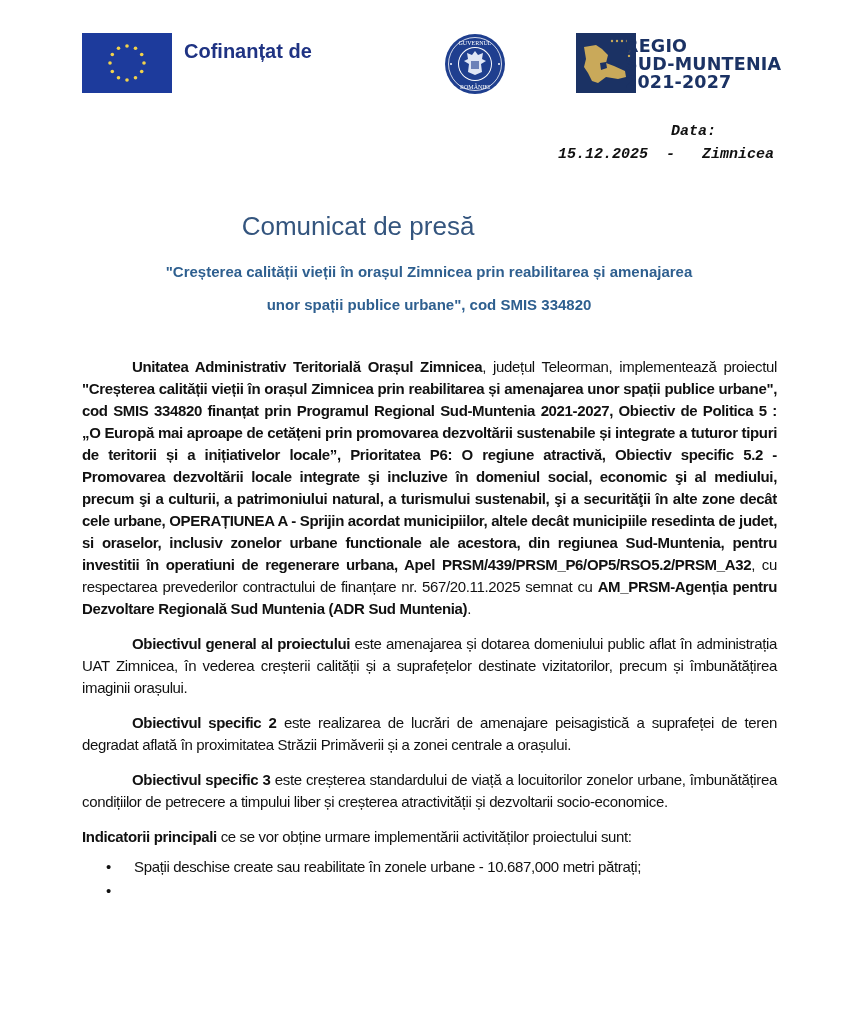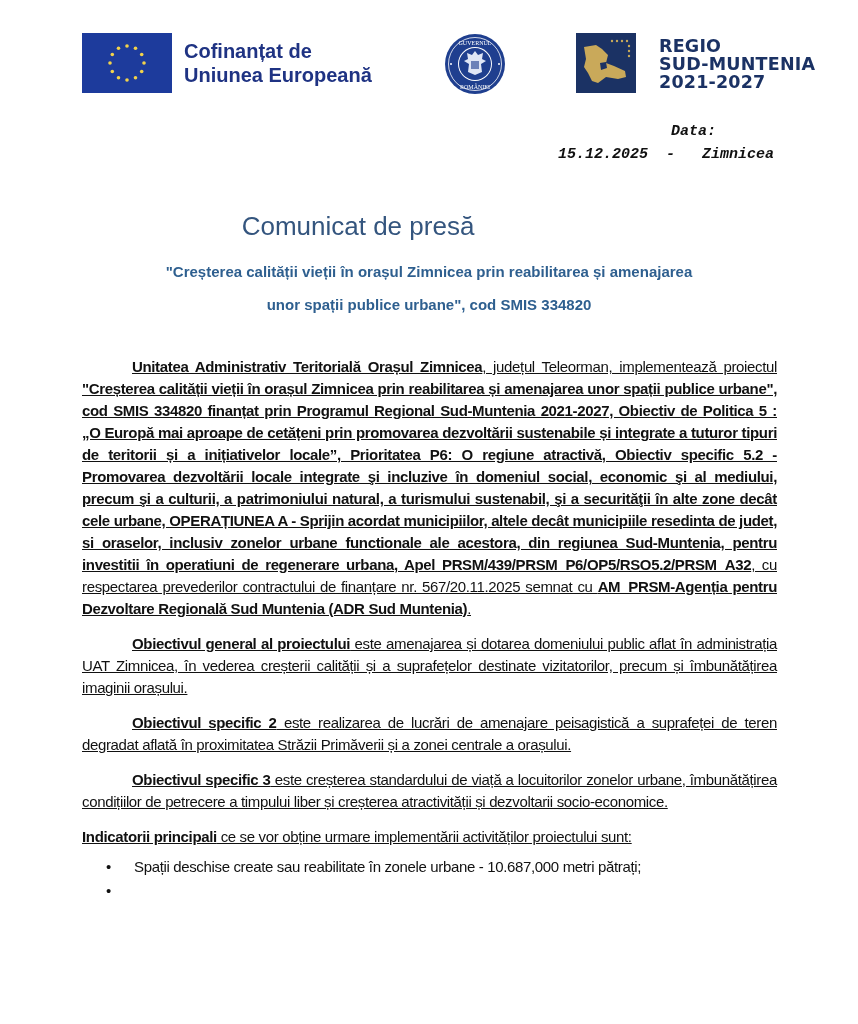--- a/index.html
+++ b/index.html
@@ -3,27 +3,27 @@
 <meta charset="utf-8">
 <style>
   html, body { margin: 0; padding: 0; background: #ffffff; }
   body { width: 858px; height: 1024px; overflow: hidden; position: relative; font-family: "Liberation Sans", sans-serif; color: #111; }
   .header { position: absolute; top: 0; left: 0; width: 858px; height: 120px; }
   .eu-flag { position: absolute; left: 82px; top: 33px; width: 90px; height: 60px; background: #1d3b9c; }
   .eu-flag svg { display: block; }
   .eu-text { position: absolute; left: 184px; top: 39px; font-family: "Liberation Sans", sans-serif; font-weight: bold; color: #1f3383; font-size: 20px; line-height: 24px; }
   .gov-seal { position: absolute; left: 444px; top: 33px; width: 62px; height: 62px; }
   .regio-box { position: absolute; left: 576px; top: 33px; width: 60px; height: 60px; background: #1b3264; }
-  .regio-text { position: absolute; left: 659px; top: 37px; font-weight: bold; color: #1b3264; font-size: 17.5px; line-height: 18px; font-family: "DejaVu Sans", sans-serif; letter-spacing: 0.2px; }
+  .regio-text { position: absolute; left: 625px; top: 37px; font-weight: bold; color: #1b3264; font-size: 17.5px; line-height: 18px; font-family: "DejaVu Sans", sans-serif; letter-spacing: 0.2px; }
   .date-block { position: absolute; right: 84px; top: 120px; text-align: right; font-family: Liberation Mono, monospace; font-style: italic; font-weight: bold; font-size: 15px; line-height: 23px; }
   .date-label { display: block; padding-right: 58px; }
   .title { position: absolute; left: 0; width: 716px; top: 211px; text-align: center; color: #34557e; font-size: 26px; font-family: "Liberation Sans", sans-serif; }
   .subtitle { position: absolute; left: 0; width: 858px; top: 255px; text-align: center; color: #2e5f8f; font-weight: bold; font-size: 15px; line-height: 33px; font-family: "Liberation Sans", sans-serif; }
   .body-text { position: absolute; left: 82px; width: 695px; top: 356px; font-family: "Liberation Sans", sans-serif; font-size: 15px; line-height: 22px; text-align: justify; letter-spacing: -0.35px; }
-  .body-text p { margin: 0 0 13px 0; text-indent: 50px; text-decoration: underline; }
+  .body-text p { margin: 0 0 13px 0; text-indent: 50px; }
   .body-text p.noindent { text-indent: 0; }
   .body-text b { font-weight: bold; }
   ul.indicators { margin: 8px 0 0 0; padding-left: 52px; list-style: none; }
   ul.indicators li { position: relative; margin: 0 0 2px 0; text-align: left; }
   ul.indicators li .bullet { position: absolute; left: -28px; top: 0; }
 </style>
 </head>
 <body>
 
 <div class="header">
@@ -40,21 +40,20 @@
           <circle cx="36.5" cy="44.7" r="1.8"></circle>
           <circle cx="30.3" cy="38.5" r="1.8"></circle>
         <circle cx="28" cy="30" r="1.8"></circle>
           <circle cx="30.3" cy="21.5" r="1.8"></circle>
           <circle cx="36.5" cy="15.3" r="1.8"></circle>
       </g>
     </svg>
   </div>
   <div class="eu-text">
     <div>Cofinanțat de</div>
-    <div>Uniunea Europeană</div>
   </div>
 
   <div class="gov-seal">
     <svg width="62" height="62" viewBox="0 0 62 62">
       <circle cx="31" cy="31" r="30" fill="#1f3f8f"></circle>
       <circle cx="31" cy="31" r="26.5" fill="none" stroke="#ffffff" stroke-width="0.8"></circle>
       <circle cx="31" cy="31" r="17" fill="#ffffff"></circle>
       <circle cx="31" cy="31" r="16" fill="#1f3f8f"></circle>
       <path d="M31 18 l3 4 l5 -2 l-1 6 l4 2 l-5 3 l1 8 l-7 3 l-7 -3 l1 -8 l-5 -3 l4 -2 l-1 -6 l5 2 z" fill="#dfe6f5"></path>
       <rect x="27" y="28" width="8" height="8" fill="#1f3f8f" opacity="0.6"></rect>

